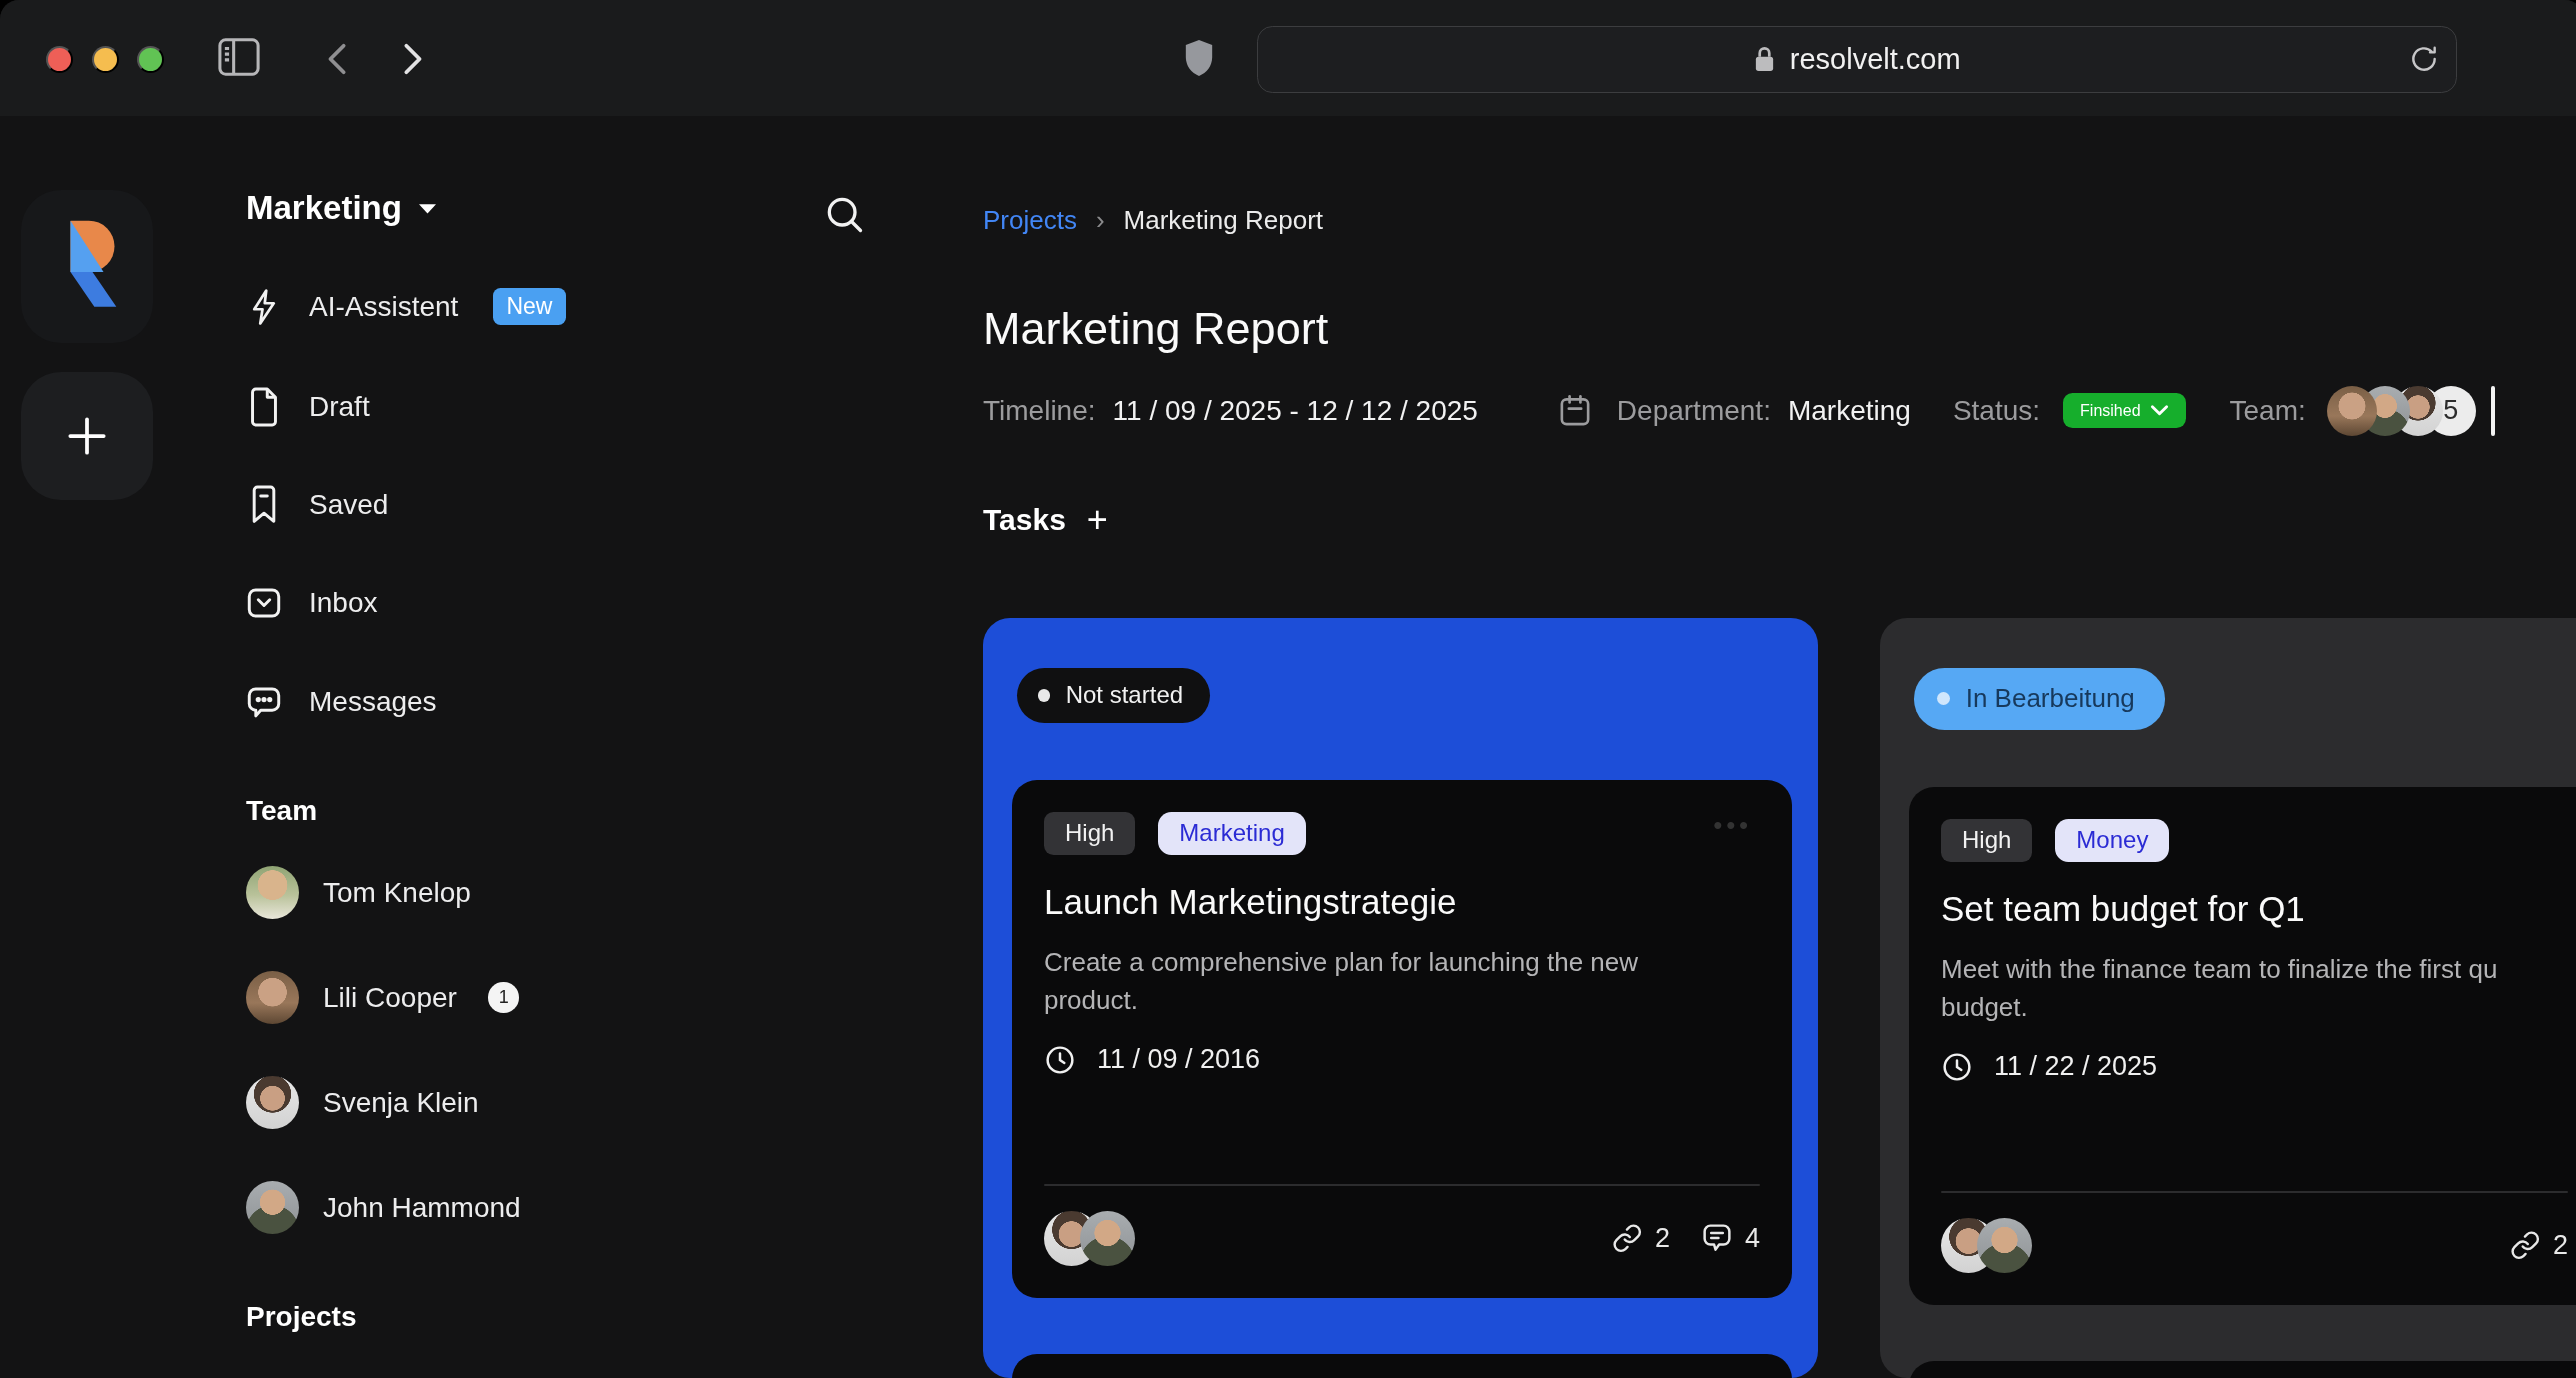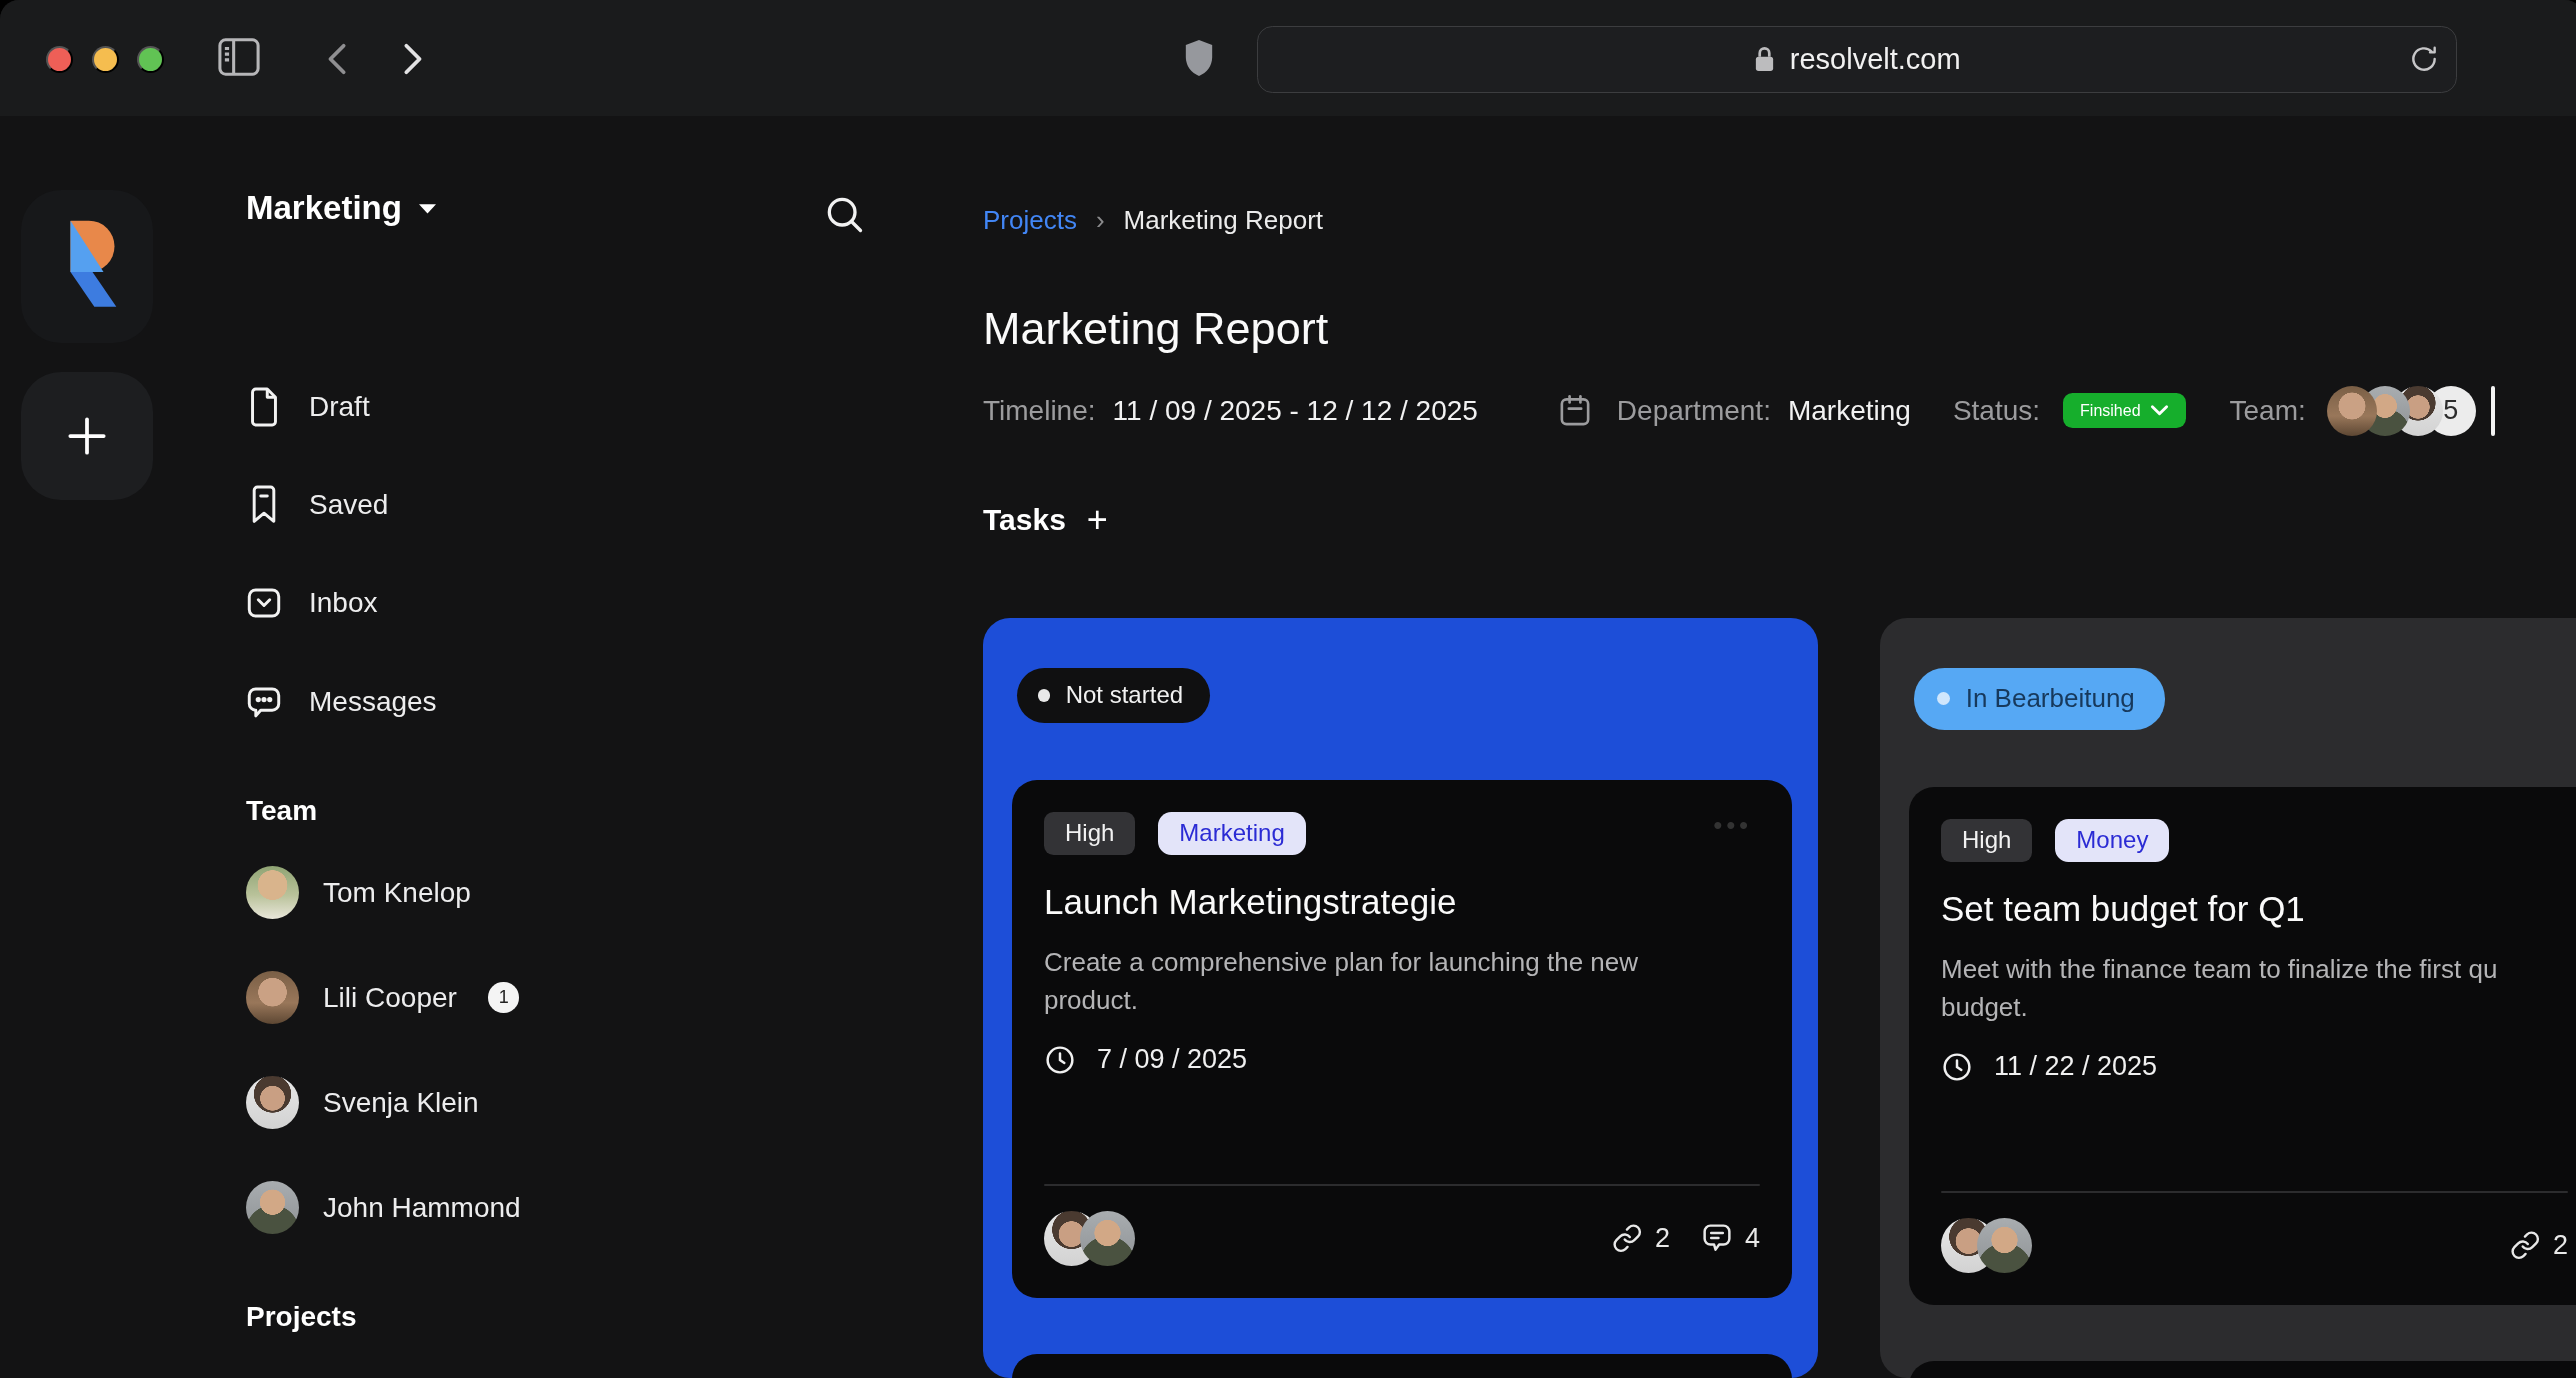--- a/index.html
+++ b/index.html
@@ -205,20 +205,29 @@
 
     <button class="search-btn">
       <span>
         <svg width="44" height="44" viewBox="0 0 24 24" fill="none" stroke="#f2f2f2" stroke-width="1.8" stroke-linecap="round">
           <circle cx="11" cy="11" r="7"></circle>
             <line x1="16.5" y1="16.5" x2="21" y2="21"></line>
         </svg>
       </span>
     </button>
 
+    <button class="menu-item mi-0">
+      <span>
+        <svg width="36" height="42" viewBox="0 0 24 26" fill="none" stroke="#f2f2f2" stroke-width="1.8" stroke-linejoin="round">
+          <path d="M13.5 2 L5.5 14.5 H11 L9.5 24 L18.5 10.5 H12.5 Z"></path>
+        </svg>
+      </span>
+      <span class="m-label">AI-Assistent</span>
+      <span class="new-badge">New</span>
+    </button>
 
     <button class="menu-item mi-1">
       <span>
         <svg width="36" height="40" viewBox="0 0 22 24" fill="none" stroke="#f2f2f2" stroke-width="1.8" stroke-linejoin="round">
           <path d="M4 3 a2 2 0 0 1 2-2 H13 L18 6 V21 a2 2 0 0 1 -2 2 H6 a2 2 0 0 1 -2-2 Z"></path>
           <path d="M13 1 V6 H18"></path>
         </svg>
       </span>
       <span class="m-label">Draft</span>
     </button>
@@ -339,21 +348,21 @@
           <div>Create a comprehensive plan for launching the new</div>
           <div>product.</div>
         </div>
         <div class="due-row">
           <span>
             <svg width="32" height="32" viewBox="0 0 22 22" fill="none" stroke="#f0f0f0" stroke-width="1.7" stroke-linecap="round">
               <circle cx="11" cy="11" r="8.5"></circle>
                 <path d="M11 6.5 V11 L14 13"></path>
             </svg>
           </span>
-          <span>7 / 09 / 2025</span>
+          <span>11 / 09 / 2016</span>
         </div>
         <div class="card-divider"></div>
         <div class="card-footer">
           <span class="card-avatars">
             <span class="avatar av58 av-svenja"></span>
             <span class="avatar av58 av-john"></span>
           </span>
           <span class="foot-right">
             <span class="foot-group">
               <span>

